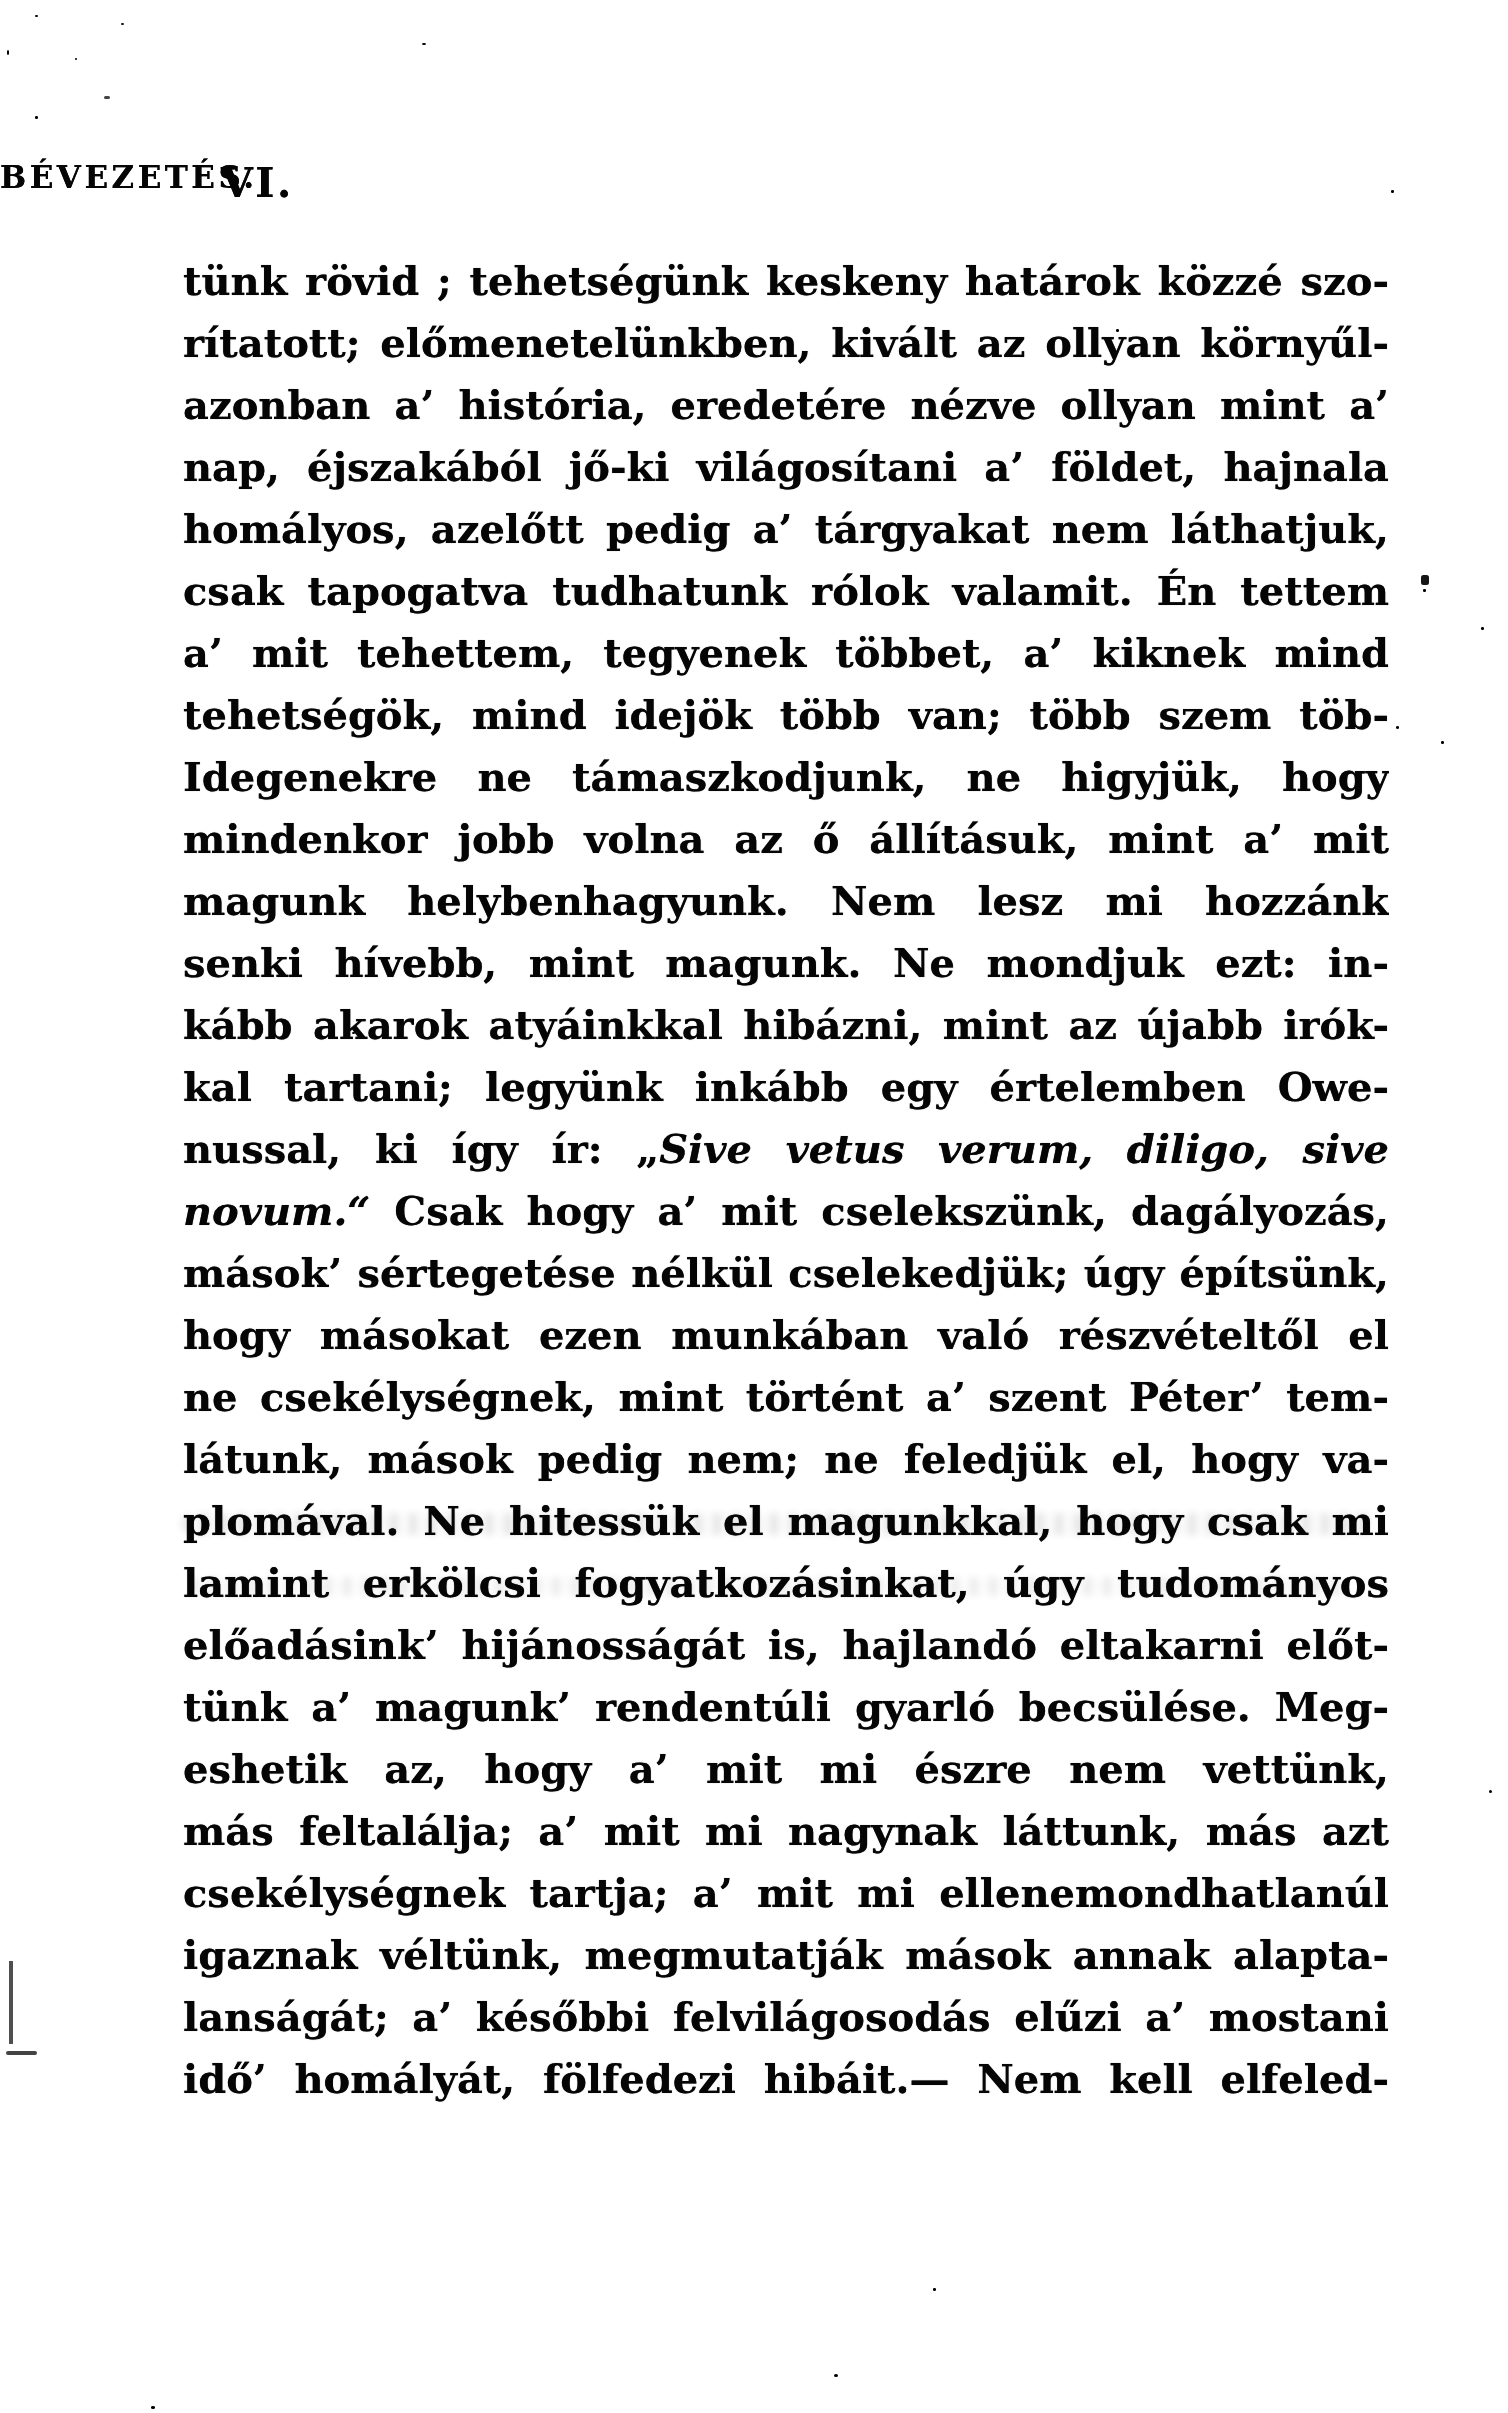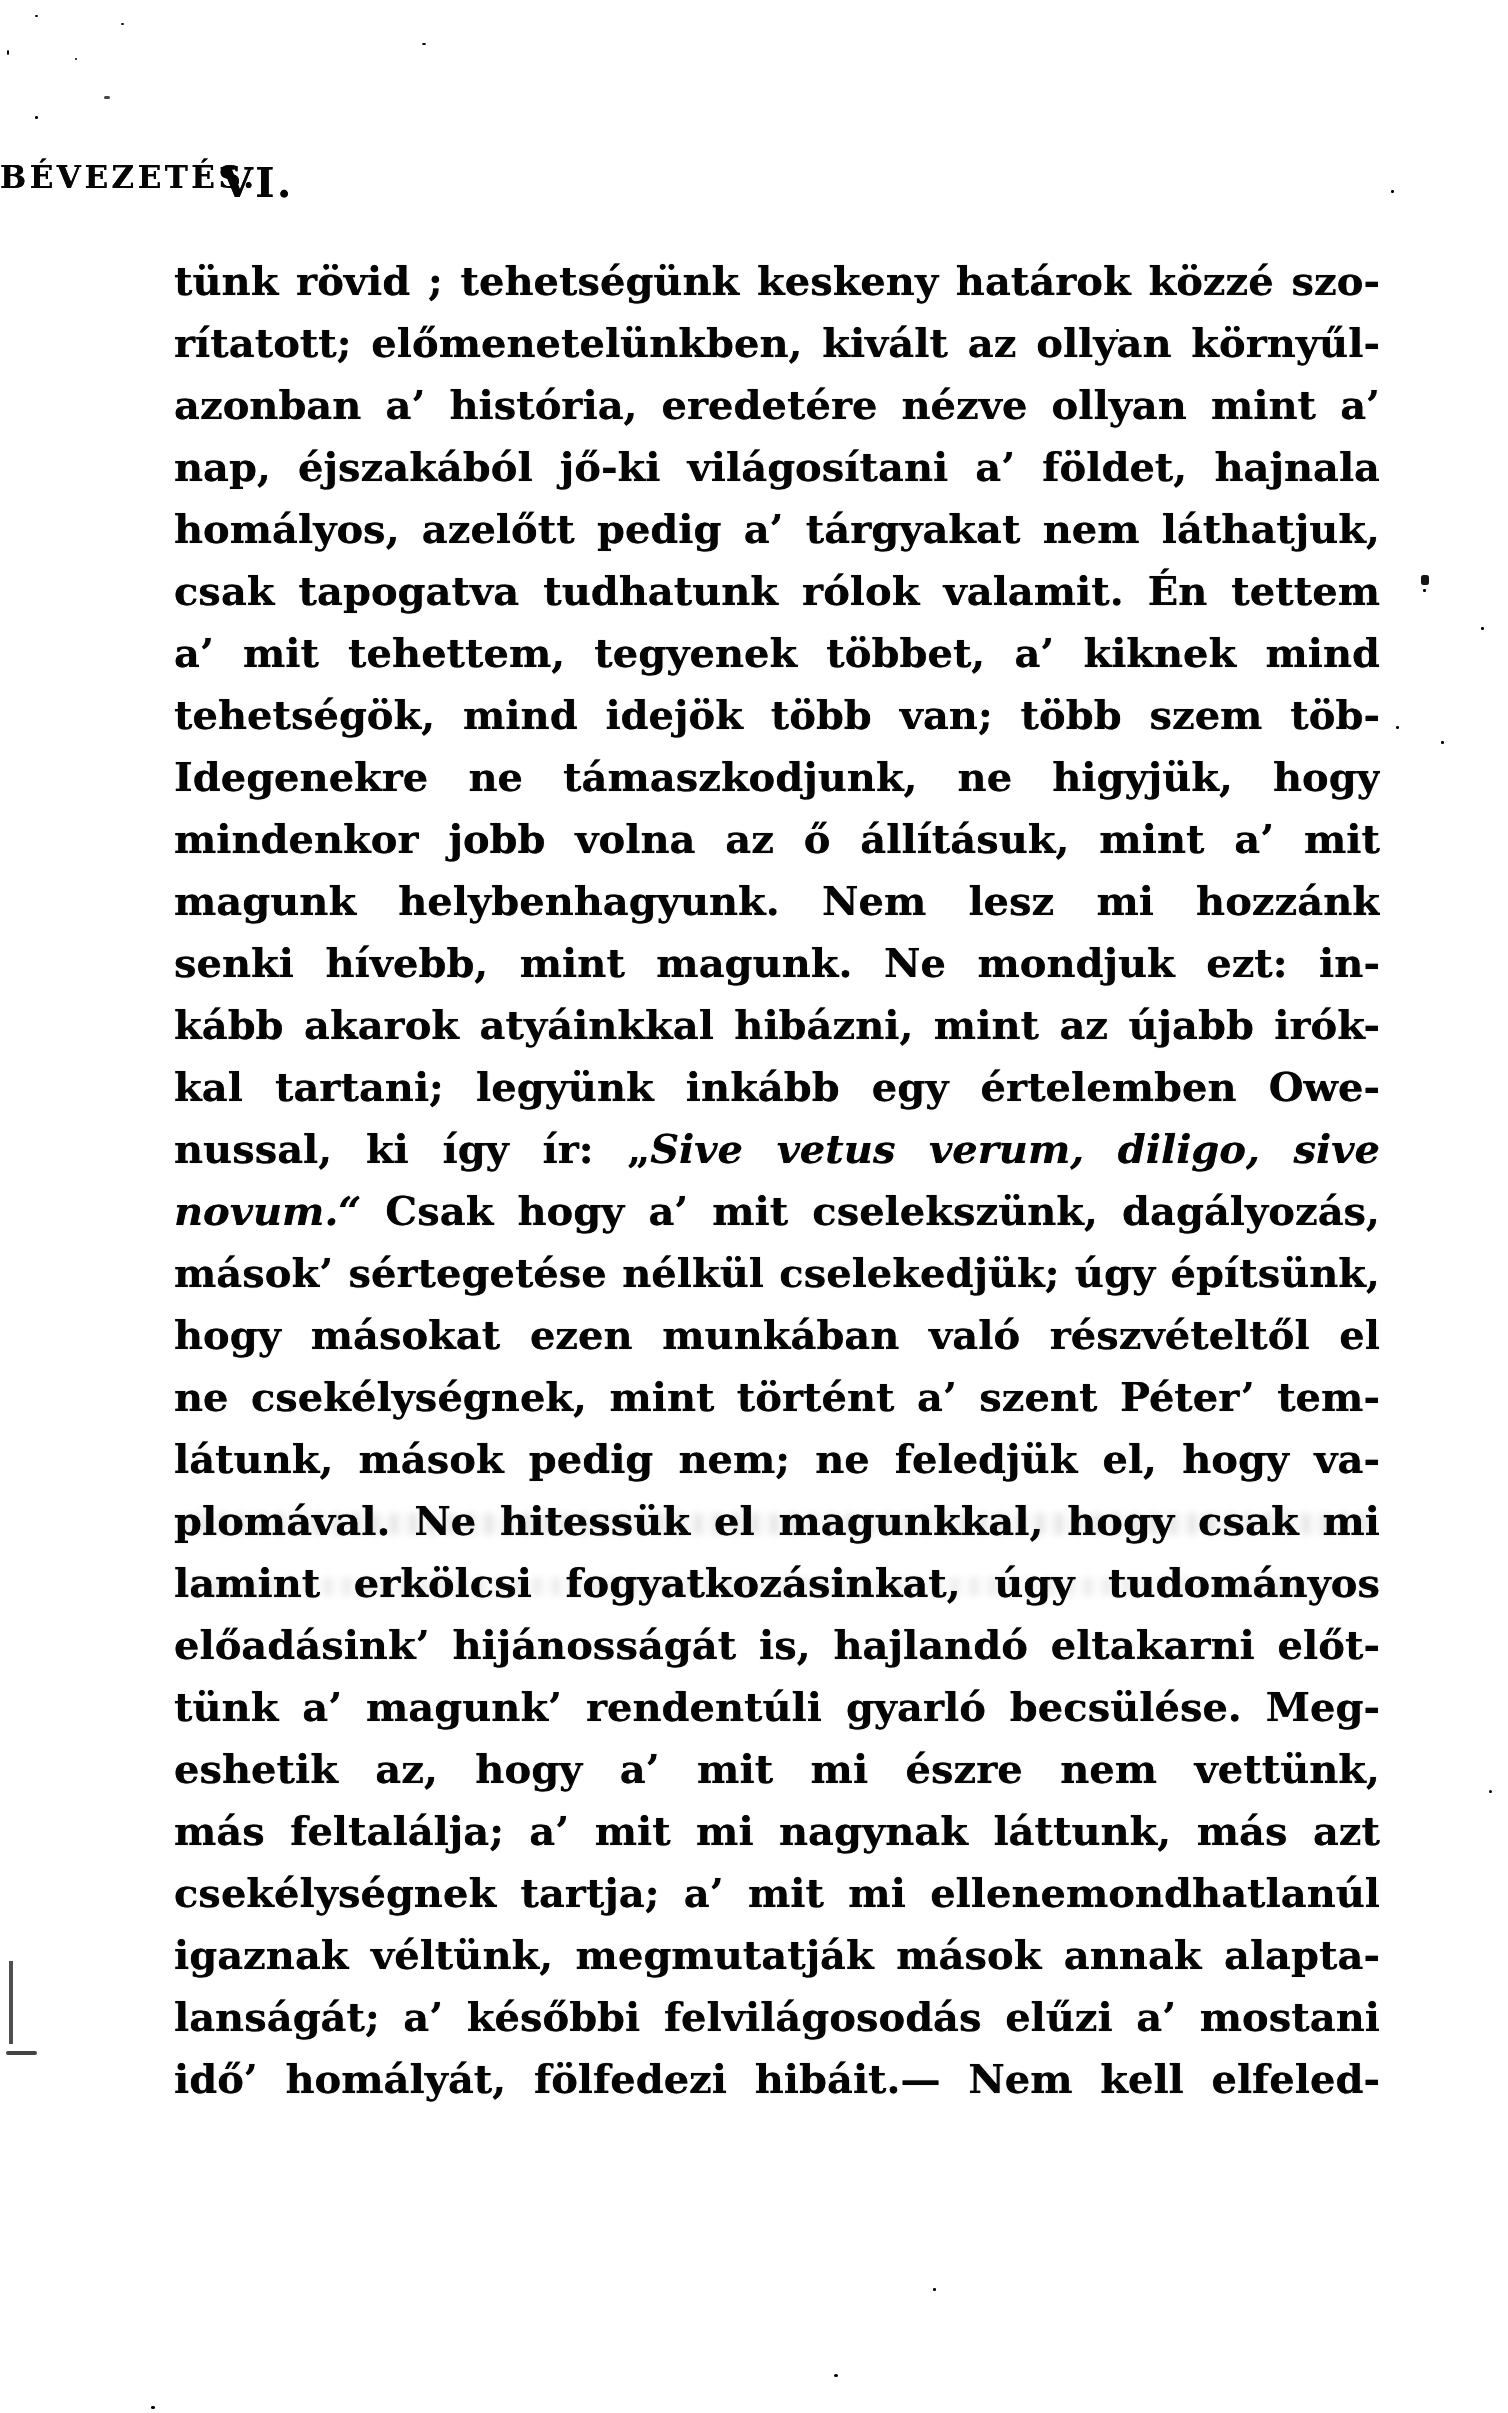--- a/index.html
+++ b/index.html
@@ -18,21 +18,21 @@
     text-shadow:0 0 0.5px rgba(0,0,0,.85);
   }
   .running-title{
     position:absolute;left:0;top:159px;width:1508px;
     text-align:left;
     font-size:31px;font-weight:bold;letter-spacing:3.5px;
     text-shadow:0 0 0.5px rgba(0,0,0,.85);
   }
   
   .body-text{
-    position:absolute;left:174px;top:250px;width:1206px;
+    position:absolute;left:183px;top:250px;width:1206px;
   }
   .line{
     height:62px;line-height:62px;
     overflow:hidden;
     font-size:40px;font-weight:bold;
     text-align:justify;text-align-last:justify;
     text-shadow:0 0 0.7px rgba(0,0,0,.8);
     white-space:normal;
   }
   .line::after{content:"";display:inline-block;width:100%;height:0;}

